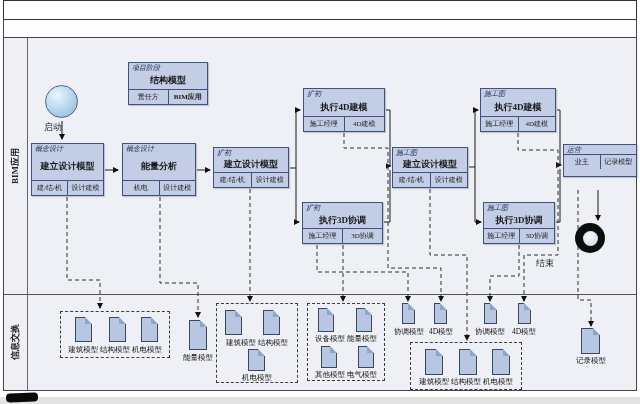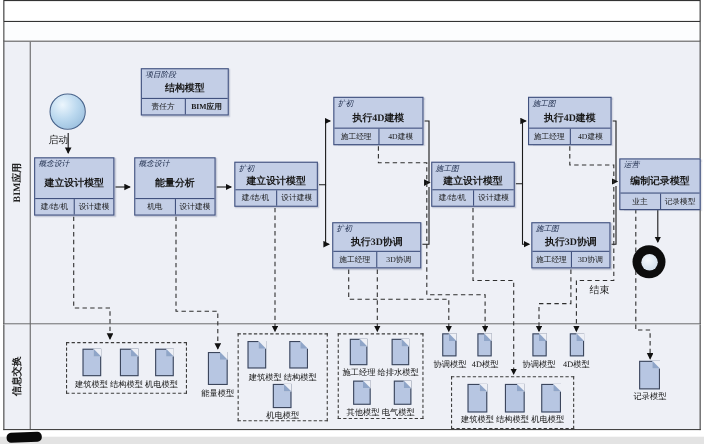--- a/index.html
+++ b/index.html
@@ -163,23 +163,22 @@
     </div>
   </div>
   <div class="box" style="left:483px;top:202px;width:72px;height:42px;">
     <div class="phase">施工图</div>
     <div class="name">执行3D协调</div>
     <div class="cells">
       <div class="cell">施工经理</div>
       <div class="cell">3D协调</div>
     </div>
   </div>
-  <div class="box" style="left:563px;top:144px;width:74px;height:47px;font-family:Liberation Serif, serif;">
+  <div class="box" style="left:563px;top:144px;width:74px;height:33px;font-family:Liberation Serif, serif;">
     <div class="phase">运营</div>
-    <div class="name">编制记录模型</div>
     <div class="cells">
       <div class="cell">业主</div>
       <div class="cell">记录模型</div>
     </div>
   </div>
 
   <div class="dgroup" style="left:60px;top:311px;width:110px;height:47px;">
     <div class="doc" style="left:14px;top:5px;width:17px;height:25px;"></div>
     <div class="doc" style="left:48px;top:5px;width:17px;height:25px;"></div>
     <div class="doc" style="left:80px;top:5px;width:17px;height:25px;"></div>
@@ -193,21 +192,21 @@
     <div class="doc" style="left:8px;top:6px;width:17px;height:25px;"></div>
     <div class="doc" style="left:46px;top:6px;width:17px;height:25px;"></div>
     <div class="dlabel" style="top:34px;">建筑模型 结构模型</div>
     <div class="doc" style="left:31px;top:45px;width:17px;height:22px;"></div>
     <div class="dlabel" style="top:69px;">机电模型</div>
   </div>
 
   <div class="dgroup" style="left:307px;top:303px;width:78px;height:78px;">
     <div class="doc" style="left:10px;top:4px;width:16px;height:24px;"></div>
     <div class="doc" style="left:48px;top:4px;width:16px;height:24px;"></div>
-    <div class="dlabel" style="top:30px;">施工经理 给排水模型</div>
+    <div class="dlabel" style="top:30px;">设备模型 能量模型</div>
     <div class="doc" style="left:13px;top:42px;width:16px;height:22px;"></div>
     <div class="doc" style="left:50px;top:42px;width:16px;height:22px;"></div>
     <div class="dlabel" style="top:66px;">其他模型 电气模型</div>
   </div>
 
   <div class="doc" style="left:402px;top:303px;width:13px;height:21px;"></div>
   <div class="flabel" style="left:389px;top:327px;width:40px;">协调模型</div>
   <div class="doc" style="left:434px;top:303px;width:13px;height:21px;"></div>
   <div class="flabel" style="left:423px;top:327px;width:36px;">4D模型</div>
 

